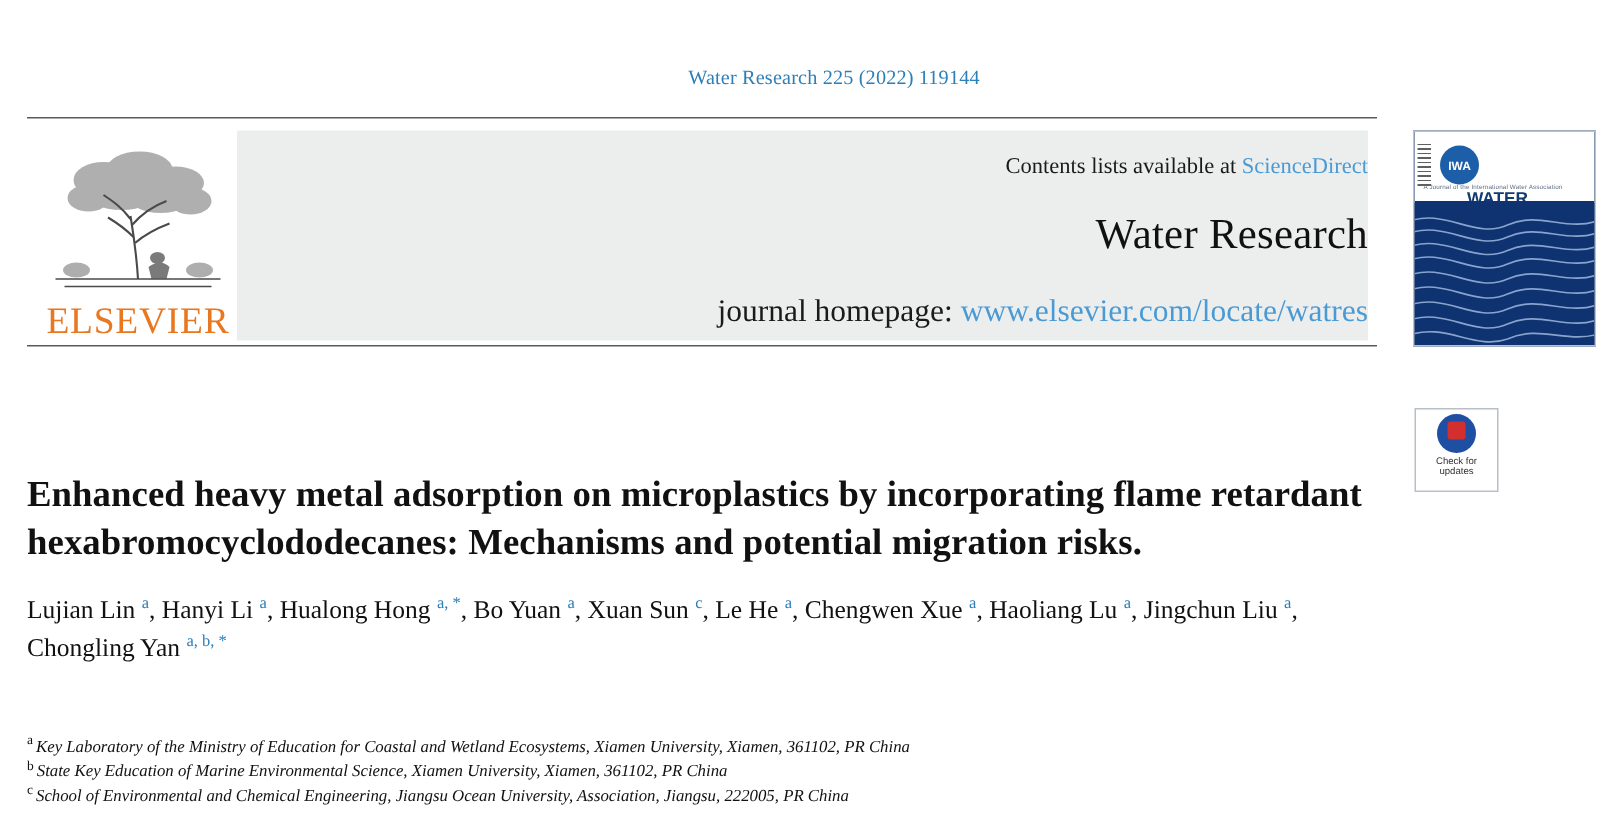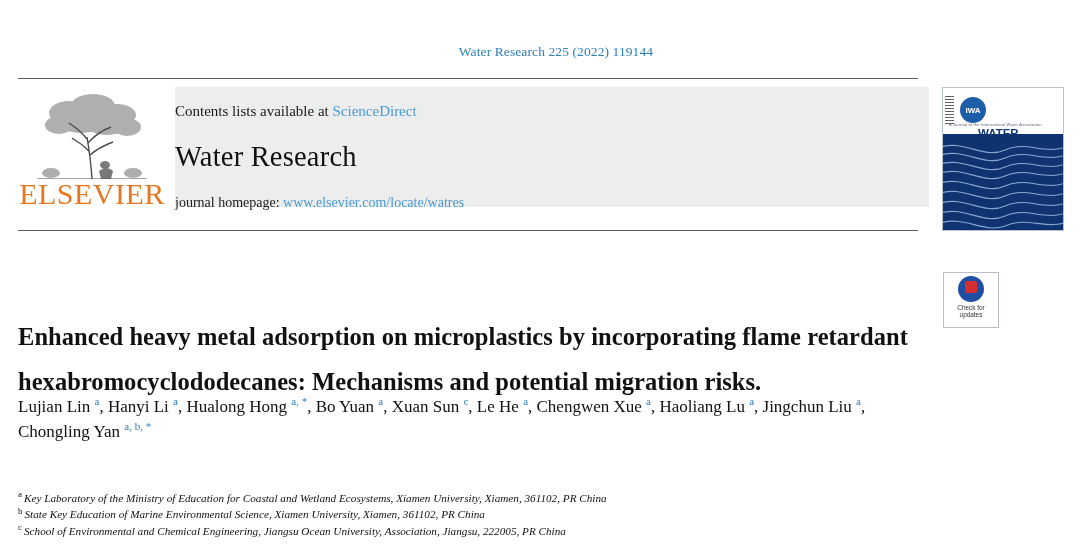--- a/index.html
+++ b/index.html
@@ -74,55 +74,55 @@
     justify-content: flex-end;
   }
   .tree-wrap {
     width: 126px;
     height: 108px;
     position: relative;
     overflow: hidden;
   }
   .elsevier-word {
     font-family: "Liberation Serif", serif;
-    font-size: 30px;
+    font-size: 25px;
     letter-spacing: 0.5px;
     color: #e87722;
     line-height: 1;
-    padding-bottom: 20px;
+    padding-bottom: 2px;
   }
 
   
   .band {
     position: absolute;
-    left: 157px;
+    left: 140px;
     top: 9px;
     width: 754px;
-    height: 120px;
+    height: 140px;
     background: #eceded;
-    text-align: left;
+    text-align: right;
   }
   .band .contents {
     margin-top: 16px;
     font-size: 15px;
     color: #1a1a1a;
   }
   .band .contents a {
     color: #4a9ad4;
     text-decoration: none;
   }
   .band .journal-title {
     margin-top: 21px;
     font-size: 28.5px;
     letter-spacing: 0.2px;
     color: #111;
   }
   .band .homepage {
     margin-top: 22px;
-    font-size: 14px;
+    font-size: 21px;
     color: #1a1a1a;
   }
   .band .homepage a {
     color: #4a9ad4;
     text-decoration: none;
   }
 
   
   .cover {
     position: absolute;
@@ -227,21 +227,21 @@
     margin-top: 2px;
   }
 
   
   .title {
     position: absolute;
     left: 18px;
     top: 298px;
     width: 905px;
     font-size: 24.5px;
-    line-height: 45px;
+    line-height: 32px;
     color: #111;
     letter-spacing: 0.05px;
   }
 
   
   .authors {
     position: absolute;
     left: 18px;
     top: 394px;
     width: 912px;

